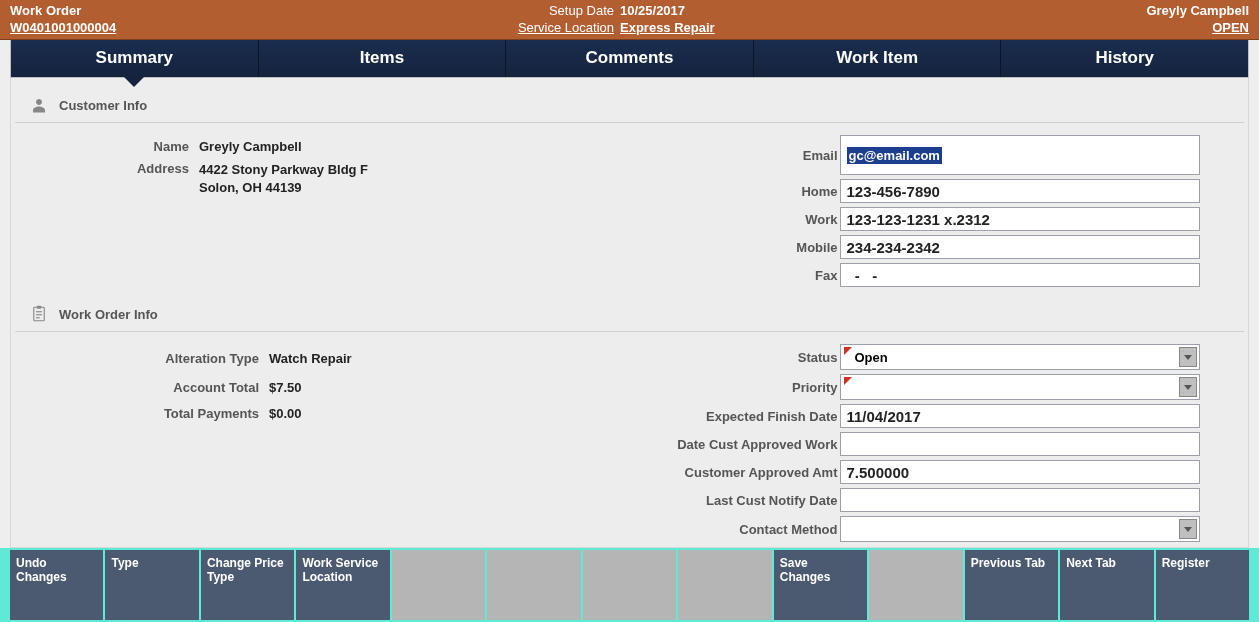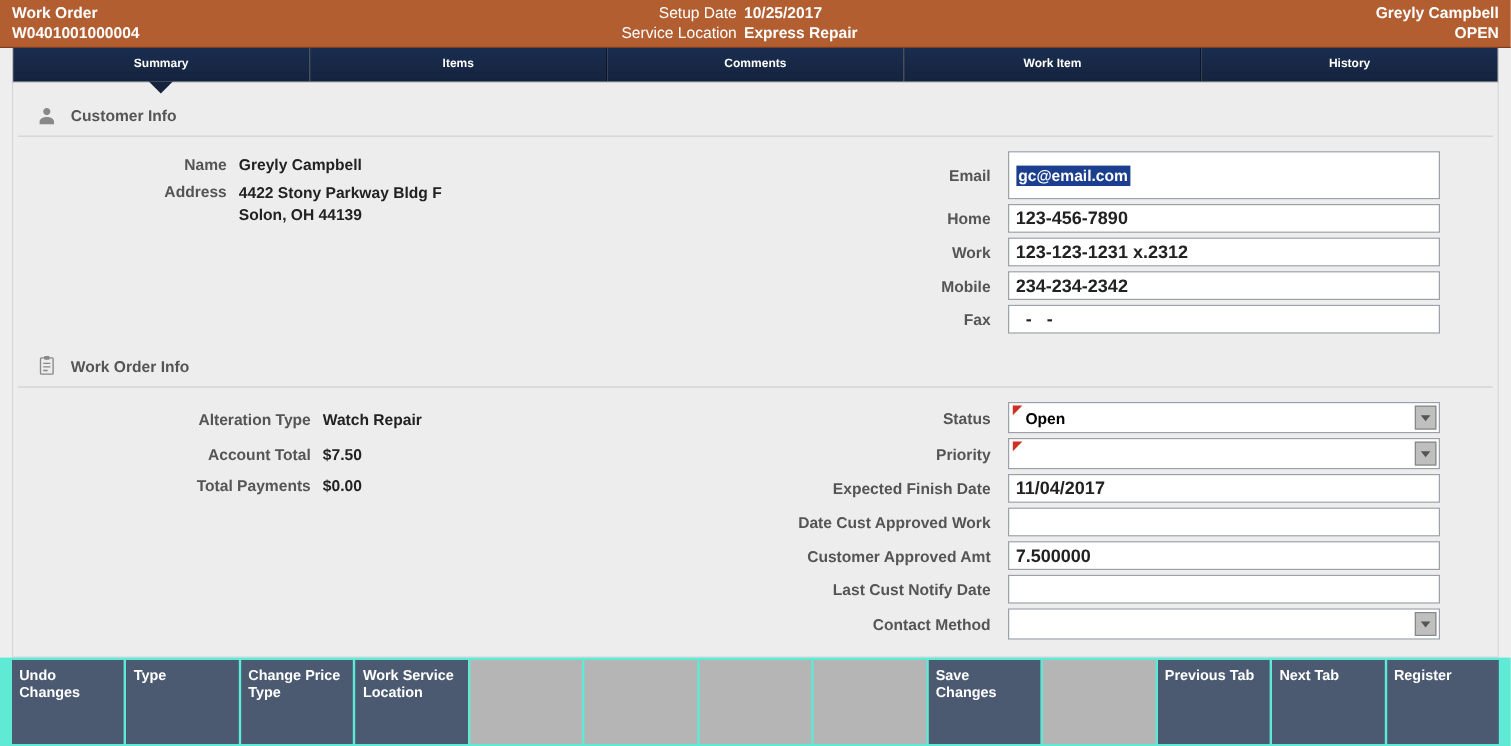--- a/index.html
+++ b/index.html
@@ -25,42 +25,42 @@
     background: #b25e31;
     color: #fff;
     font-weight: bold;
     border-bottom: 1px solid #7d3f1d;
   }
   .header-row {
     display: flex;
     align-items: center;
     padding: 3px 10px 2px 10px;
   }
-  .header-row.second { padding-top: 0; padding-bottom: 4px; }
+  .header-row.second { padding-top: 0; padding-bottom: 4px; text-decoration: underline; }
   .hr-left { flex: 0 0 420px; }
   .hr-mid-label { width: 190px; text-align: right; font-weight: normal; padding-right: 6px;}
   .hr-mid-value { flex: 0 0 200px; }
   .hr-spacer { flex: 1; }
   .hr-right { text-align: right; }
 
   
   .nav-tabs {
     display: flex;
     border: 1px solid #c0c0c0;
     border-top: none;
     margin: 0 10px 0 10px;
   }
   .nav-tab {
     flex: 1 1 0;
     background: linear-gradient(#1a2d4f 0%, #15233d 100%);
     color: #fff;
     text-align: center;
     padding: 8px 0 9px 0;
     font-weight: bold;
-    font-size: 10px;
+    font-size: 17px;
     border-left: 1px solid #0a1528;
     position: relative;
     cursor: pointer;
   }
   .nav-tab:first-child { border-left: none; }
   .nav-tab.active::after {
     content: "";
     position: absolute;
     left: 50%;
     bottom: -10px;
@@ -122,21 +122,21 @@
   }
   .val-text {
     font-weight: bold;
     color: #222;
   }
   .addr-wrap .val-text { line-height: 1.35; }
 
   .rlbl {
     width: 210px;
     text-align: right;
-    padding-right: 14px;
+    padding-right: 2px;
     color: #555;
     font-weight: bold;
   }
   .input-wrap {
     flex: 0 0 360px;
     position: relative;
   }
   .txt {
     width: 100%;
     height: 24px;

